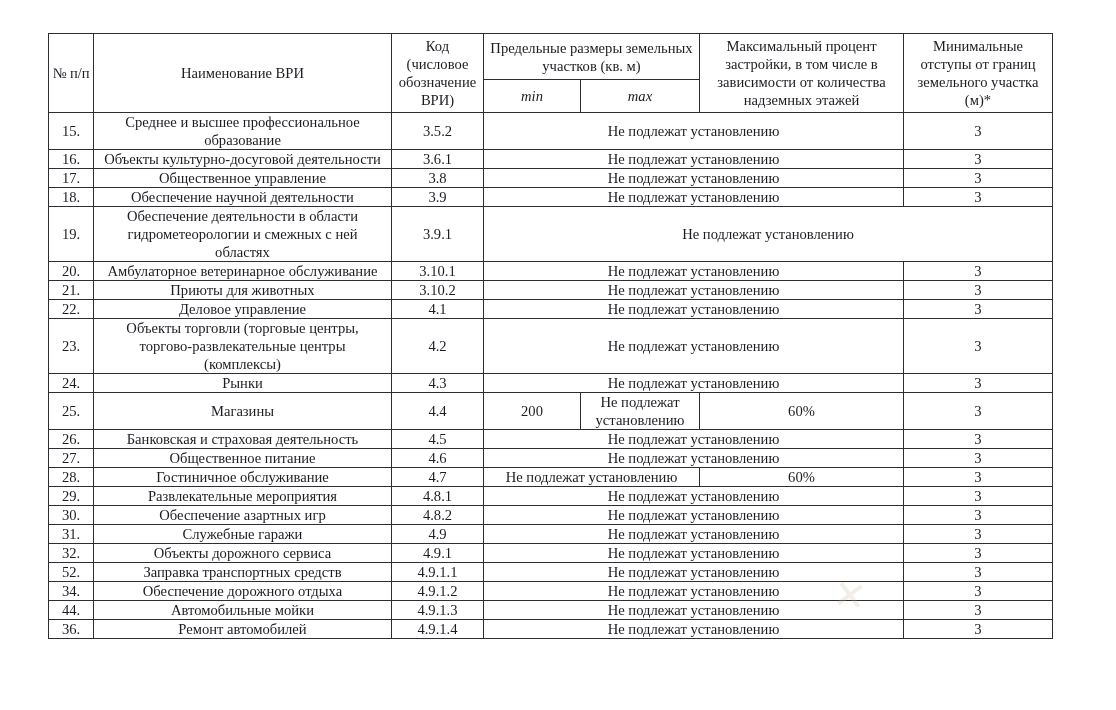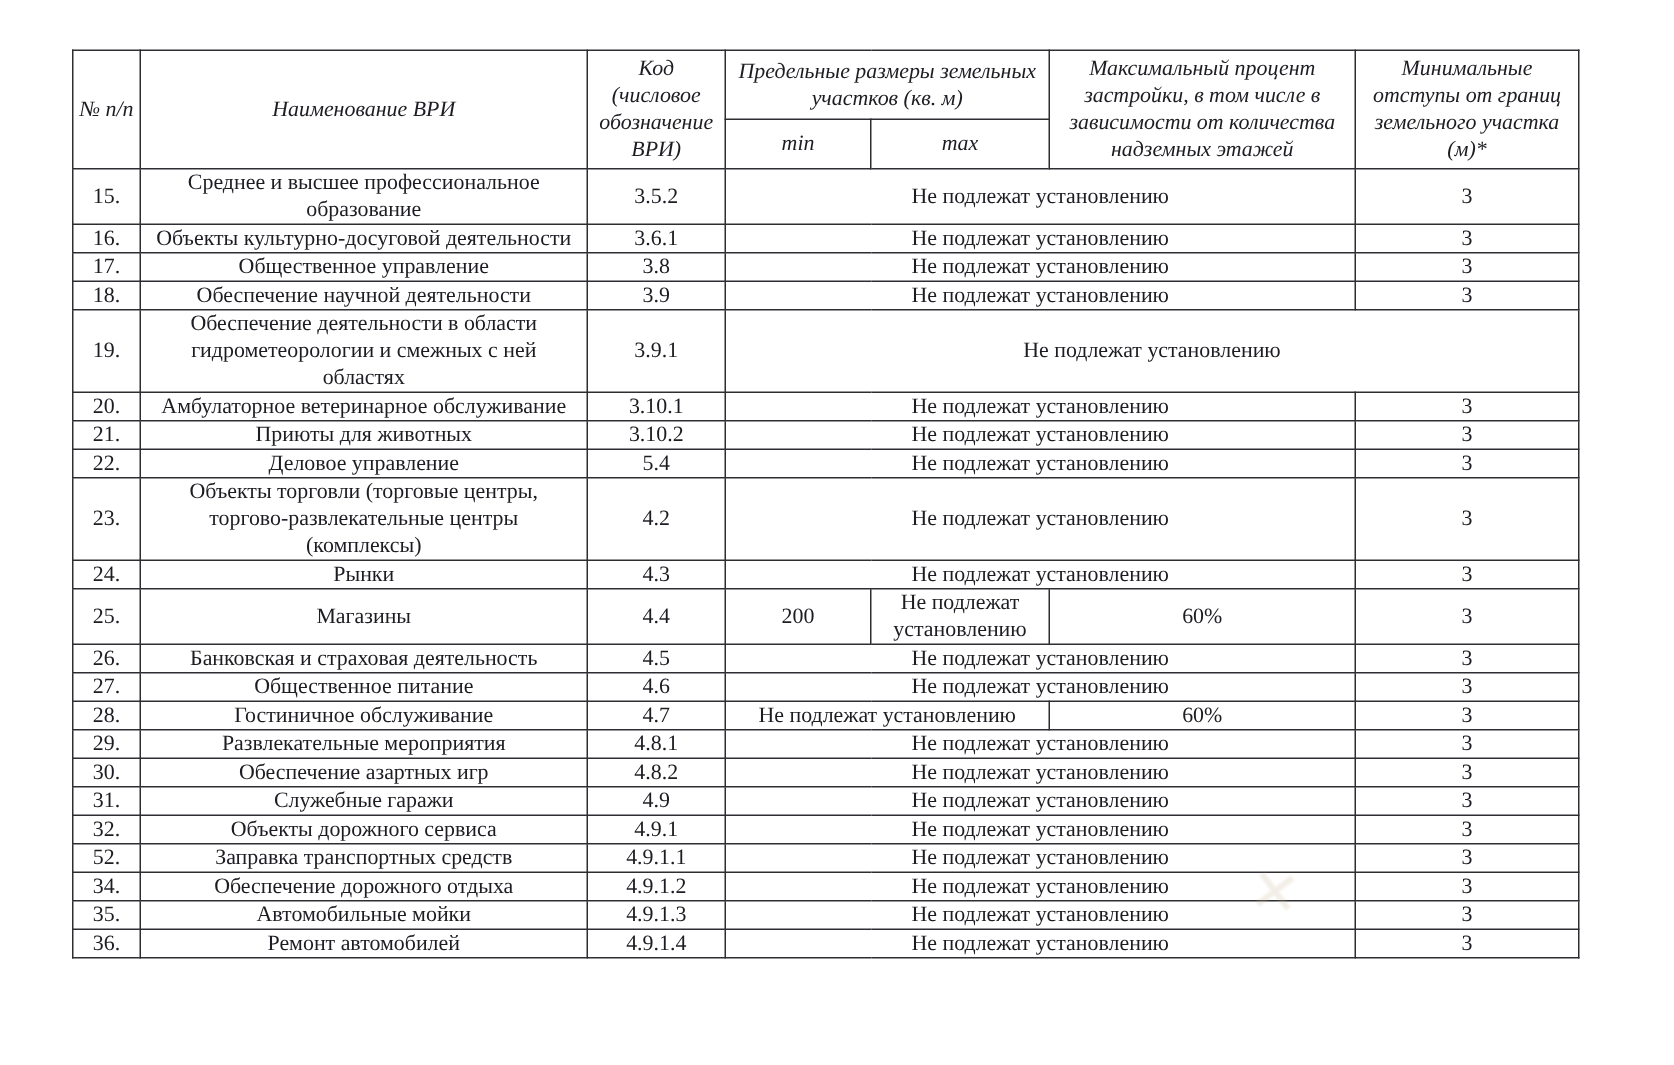--- a/index.html
+++ b/index.html
@@ -21,21 +21,21 @@
     font-size:14.6px;line-height:18px;
   }
   .doc-table th,.doc-table td{
     border:1px solid var(--line);
     text-align:center;vertical-align:middle;
     padding:0 3px;
     font-weight:normal;
     overflow:hidden;
   }
   thead th{padding:1px 4px;}
-  thead tr.h-top th{height:46px;font-style:italic;}
+  thead tr.h-top th{height:46px;}
   thead tr.h-sub th{height:33px;font-style:italic;}
   tbody td{height:19px;}
   td.c-name{padding:0 6px;}
   .watermark{
     position:absolute;left:705px;top:565px;width:310px;height:62px;
     display:flex;align-items:center;justify-content:center;
     font-size:44px;letter-spacing:6px;
     color:var(--watermark);opacity:.22;
     filter:blur(.6px);
     pointer-events:none;user-select:none;
@@ -115,21 +115,21 @@
       <tr>
         <td class="c-num">21.</td>
         <td class="c-name">Приюты для животных</td>
         <td class="c-code">3.10.2</td>
         <td colspan="3" class="c-val">Не подлежат установлению</td>
         <td colspan="1" class="c-val">3</td>
       </tr>
       <tr>
         <td class="c-num">22.</td>
         <td class="c-name">Деловое управление</td>
-        <td class="c-code">5.4</td>
+        <td class="c-code">4.1</td>
         <td colspan="3" class="c-val">Не подлежат установлению</td>
         <td colspan="1" class="c-val">3</td>
       </tr>
       <tr>
         <td class="c-num">23.</td>
         <td class="c-name">Объекты торговли (торговые центры, торгово-развлекательные центры (комплексы)</td>
         <td class="c-code">4.2</td>
         <td colspan="3" class="c-val">Не подлежат установлению</td>
         <td colspan="1" class="c-val">3</td>
       </tr>
@@ -207,21 +207,21 @@
         <td colspan="1" class="c-val">3</td>
       </tr>
       <tr>
         <td class="c-num">34.</td>
         <td class="c-name">Обеспечение дорожного отдыха</td>
         <td class="c-code">4.9.1.2</td>
         <td colspan="3" class="c-val">Не подлежат установлению</td>
         <td colspan="1" class="c-val">3</td>
       </tr>
       <tr>
-        <td class="c-num">35.</td>
+        <td class="c-num">44.</td>
         <td class="c-name">Автомобильные мойки</td>
         <td class="c-code">4.9.1.3</td>
         <td colspan="3" class="c-val">Не подлежат установлению</td>
         <td colspan="1" class="c-val">3</td>
       </tr>
       <tr>
         <td class="c-num">36.</td>
         <td class="c-name">Ремонт автомобилей</td>
         <td class="c-code">4.9.1.4</td>
         <td colspan="3" class="c-val">Не подлежат установлению</td>

